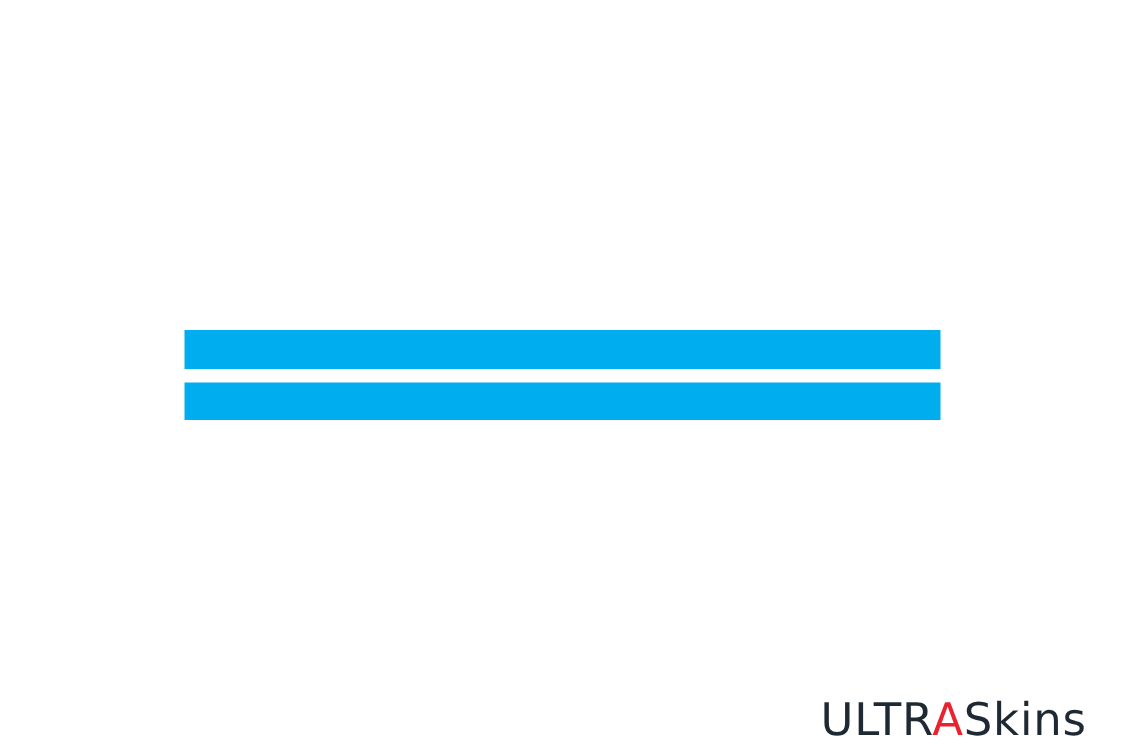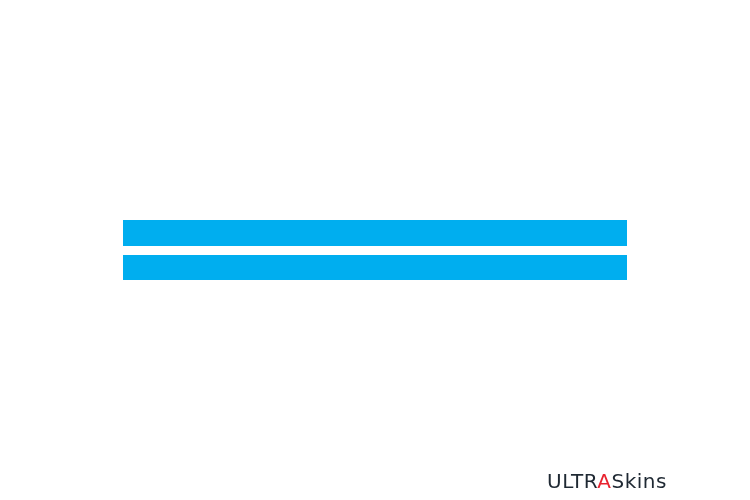--- a/index.html
+++ b/index.html
@@ -25,21 +25,21 @@
   }
   .stripe-bottom {
     top: 255px;
     height: 25px;
   }
   .logo {
     position: absolute;
     left: 547px;
     top: 463px;
     font-family: "DejaVu Sans", sans-serif;
-    font-size: 20px;
+    font-size: 30px;
     line-height: 36px;
     letter-spacing: 0.5px;
     white-space: nowrap;
   }
 </style>
 </head>
 <body style="background: rgb(255, 255, 255);">
 
 <div class="stripe stripe-top" style="background: rgb(0, 174, 239);"></div>
 <div class="stripe stripe-bottom" style="background: rgb(0, 174, 239);"></div>

